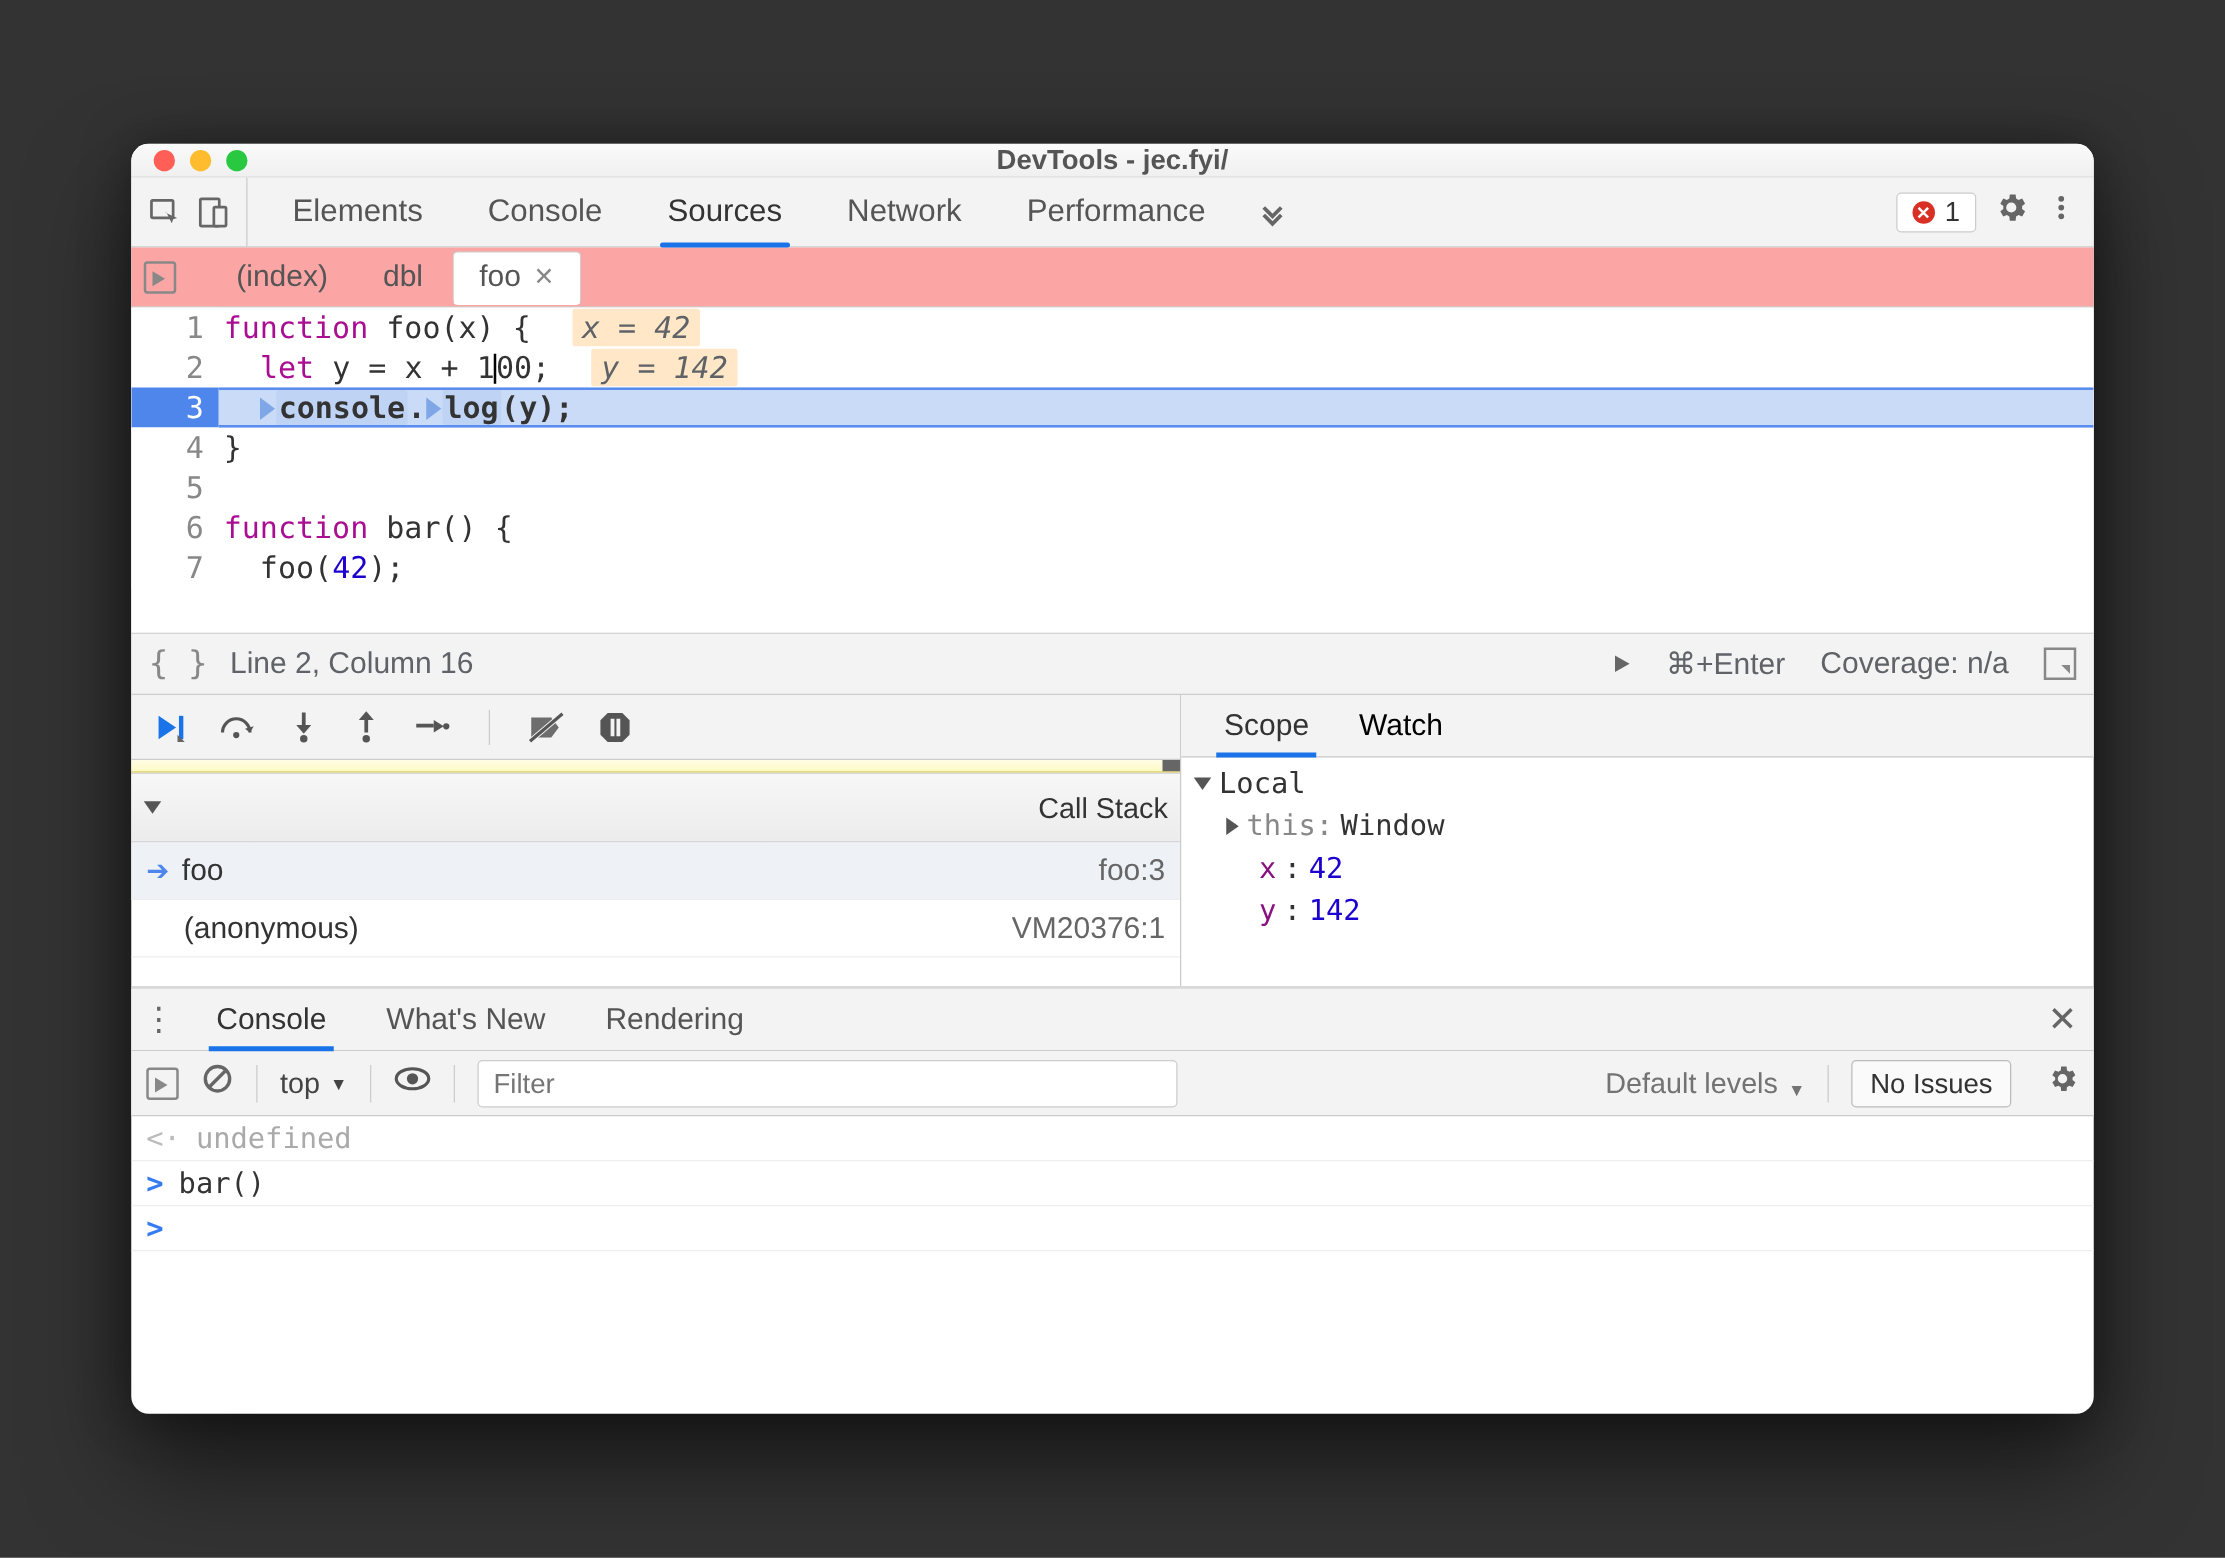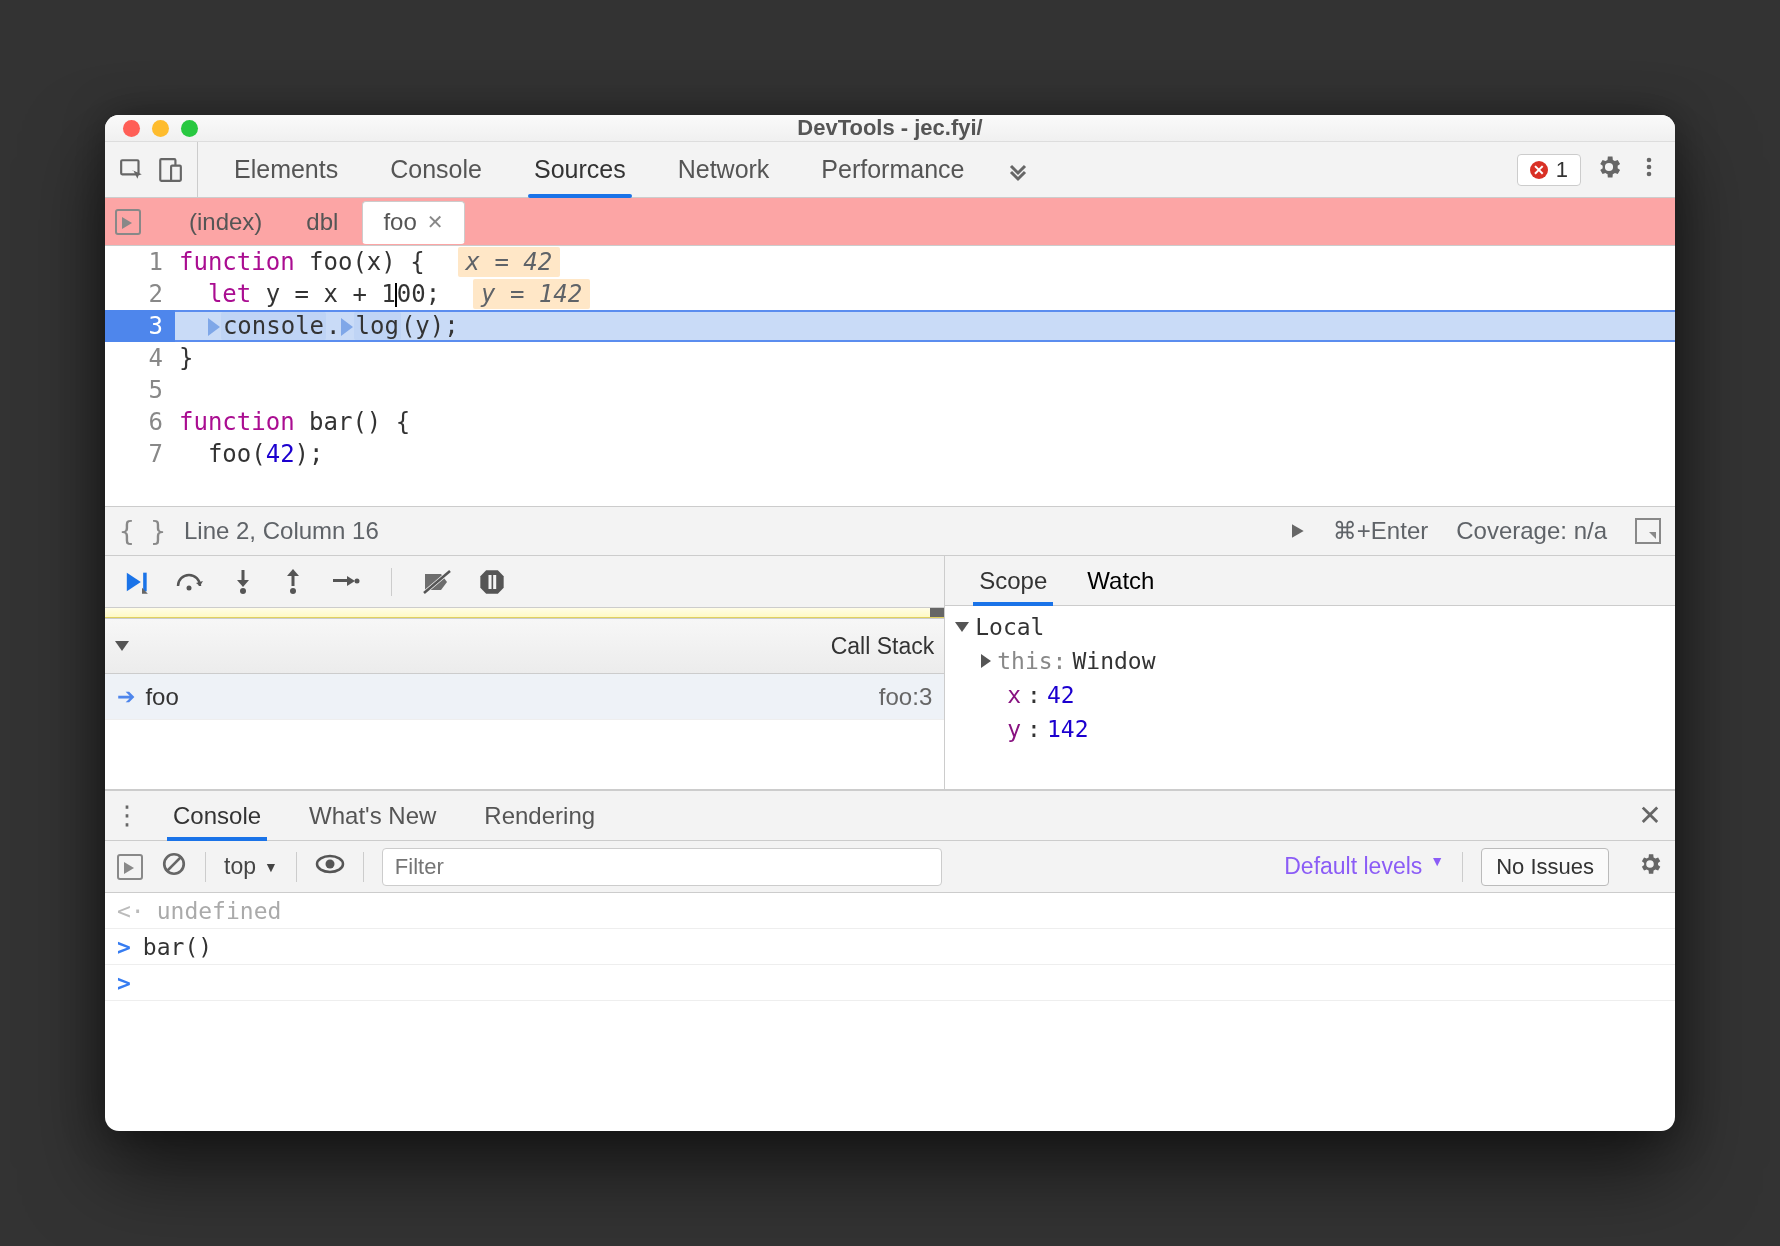--- a/index.html
+++ b/index.html
@@ -30,21 +30,21 @@
 .filetab { padding: 6px 20px; color:#555; border-radius:4px; cursor:pointer; font-size:24px; display:flex; align-items:center; gap:10px;}
 .filetab.active { background:#fff; border:1px solid #ccc; border-bottom:2px solid #fff; margin-bottom:-1px;}
 .close-x { color:#888; font-size:20px;}
 
 .editor { flex: 0 0 auto; height: 260px; overflow:hidden; background:#fff; position:relative; font-family: Menlo, Consolas, monospace; font-size:24px; line-height:32px; }
 .line-row { display:flex; height:32px; align-items:center; }
 .gutter { width:70px; text-align:right; padding-right:12px; color:#888; background:#fff; user-select:none;}
 .code { flex:1; white-space:pre; position:relative; padding-left:4px;}
 .hl-line .gutter { background:#4e86ec; color:#fff; }
 .hl-line .code-bg { position:absolute; left:0; right:0; top:0; bottom:0; background:#c9dbf7; border-top:2px solid #5b8def; border-bottom:2px solid #5b8def; z-index:0;}
-.hl-line .code { z-index:1; }
+.hl-line .code { z-index:1;font-weight:bold; }
 .kw-fn { color:#aa0d91; } .kw-let{ color:#aa0d91;} .num{color:#1c00cf;}
 .inline-val { background:#ffe7c7; padding:1px 8px; margin:0 4px; border-radius:2px; color:#5f6368;font-style:italic;}
 .step-arrow { display:inline-block; width:0; height:0; border-top:9px solid transparent; border-bottom:9px solid transparent; border-left:12px solid #7fa7e8; margin-right:1px; vertical-align:middle;}
 .step-bg { background:#bfd4f5; border-radius:2px; padding:0 2px;}
 .caret { border-left:2px solid #000; height:24px; display:inline-block; vertical-align:middle; margin-left:-1px;}
 
 .statusbar { height:50px; border-top:1px solid #ccc; border-bottom:1px solid #ccc; display:flex; align-items:center; padding: 0 14px; color:#5f6368; font-size:24px; background:#f3f3f3;}
 .statusbar .sb-left{display:flex;align-items:center;gap:18px;}
 .statusbar .braces{font-family:Menlo,monospace; font-size:26px; color:#888;}
 .statusbar .sb-right{margin-left:auto; display:flex; align-items:center; gap:28px;}
@@ -85,21 +85,21 @@
 .drawer-tabs .dots{ width:44px; display:flex; align-items:center; justify-content:center; color:#666; font-size:26px;}
 .drawer-tab{ padding:0 24px; display:flex; align-items:center; color:#555; font-size:24px; position:relative; cursor:pointer;}
 .drawer-tab.active{ color:#333;}
 .drawer-tab.active::after{content:""; position:absolute; left:18px; right:18px; bottom:-1px; height:4px; background:#1a73e8;}
 .drawer-tabs .close{ margin-left:auto; width:50px; display:flex; align-items:center; justify-content:center; color:#666; font-size:28px; cursor:pointer;}
 
 .console-toolbar{ height:52px; display:flex; align-items:center; gap:18px; padding:0 12px; border-bottom:1px solid #ccc; background:#f3f3f3;}
 .vline{ width:1px; height:30px; background:#ccc;}
 .ctx-sel{ display:flex; align-items:center; gap:8px; font-size:23px; color:#444;}
 .filter-input{ flex:0 0 560px; height:38px; border:1px solid #ccc; border-radius:4px; background:#fff; padding:0 12px; font-size:22px; color:#888;}
-.levels{ margin-left:auto; display:flex; align-items:flex-start; gap:8px; color:#8b5cf6; font-size:23px;}
+.levels{ margin-left:auto; display:flex; align-items:flex-end; gap:8px; color:#737373; font-size:23px;}
 .issues-btn{ border:1px solid #bbb; border-radius:4px; padding:5px 14px; background:#fafafa; font-size:22px;}
 .console-body{ flex:1; font-family:Menlo,monospace; font-size:23px; overflow:hidden;}
 .cline{ display:flex; align-items:center; gap:12px; padding:3px 12px; border-bottom:1px solid #eee; min-height:36px;}
 .ret-arrow{ color:#bbb;} .prompt-arrow{color:#367cf1; font-weight:bold;}
 .dim2{color:#aaa;}
 
 svg { overflow: visible; }
 </style>
 </head>
 <body>
@@ -300,20 +300,25 @@
       <div class="pause-strip"></div>
       <div class="section-hdr">
         <span class="tri-down"></span>
         <span>Call Stack</span>
       </div>
       <div id="stack-rows">
             <div class="stack-row selected">
               <span class="cur-arrow">➔</span>
               <span>foo</span>
               <span class="loc">foo:3</span>
+            </div>
+            <div class="stack-row">
+              <span style="width:30px;display:inline-block;"></span>
+              <span>(anonymous)</span>
+              <span class="loc">VM20376:1</span>
             </div>
           </div>
     </div>
 
     <div class="mid-right">
       <div class="scope-tabs" id="scope-tabs">
             <div class="scope-tab active">Scope</div>
             <div class="scope-tab">Watch</div>
           </div>
       <div class="scope-body">

